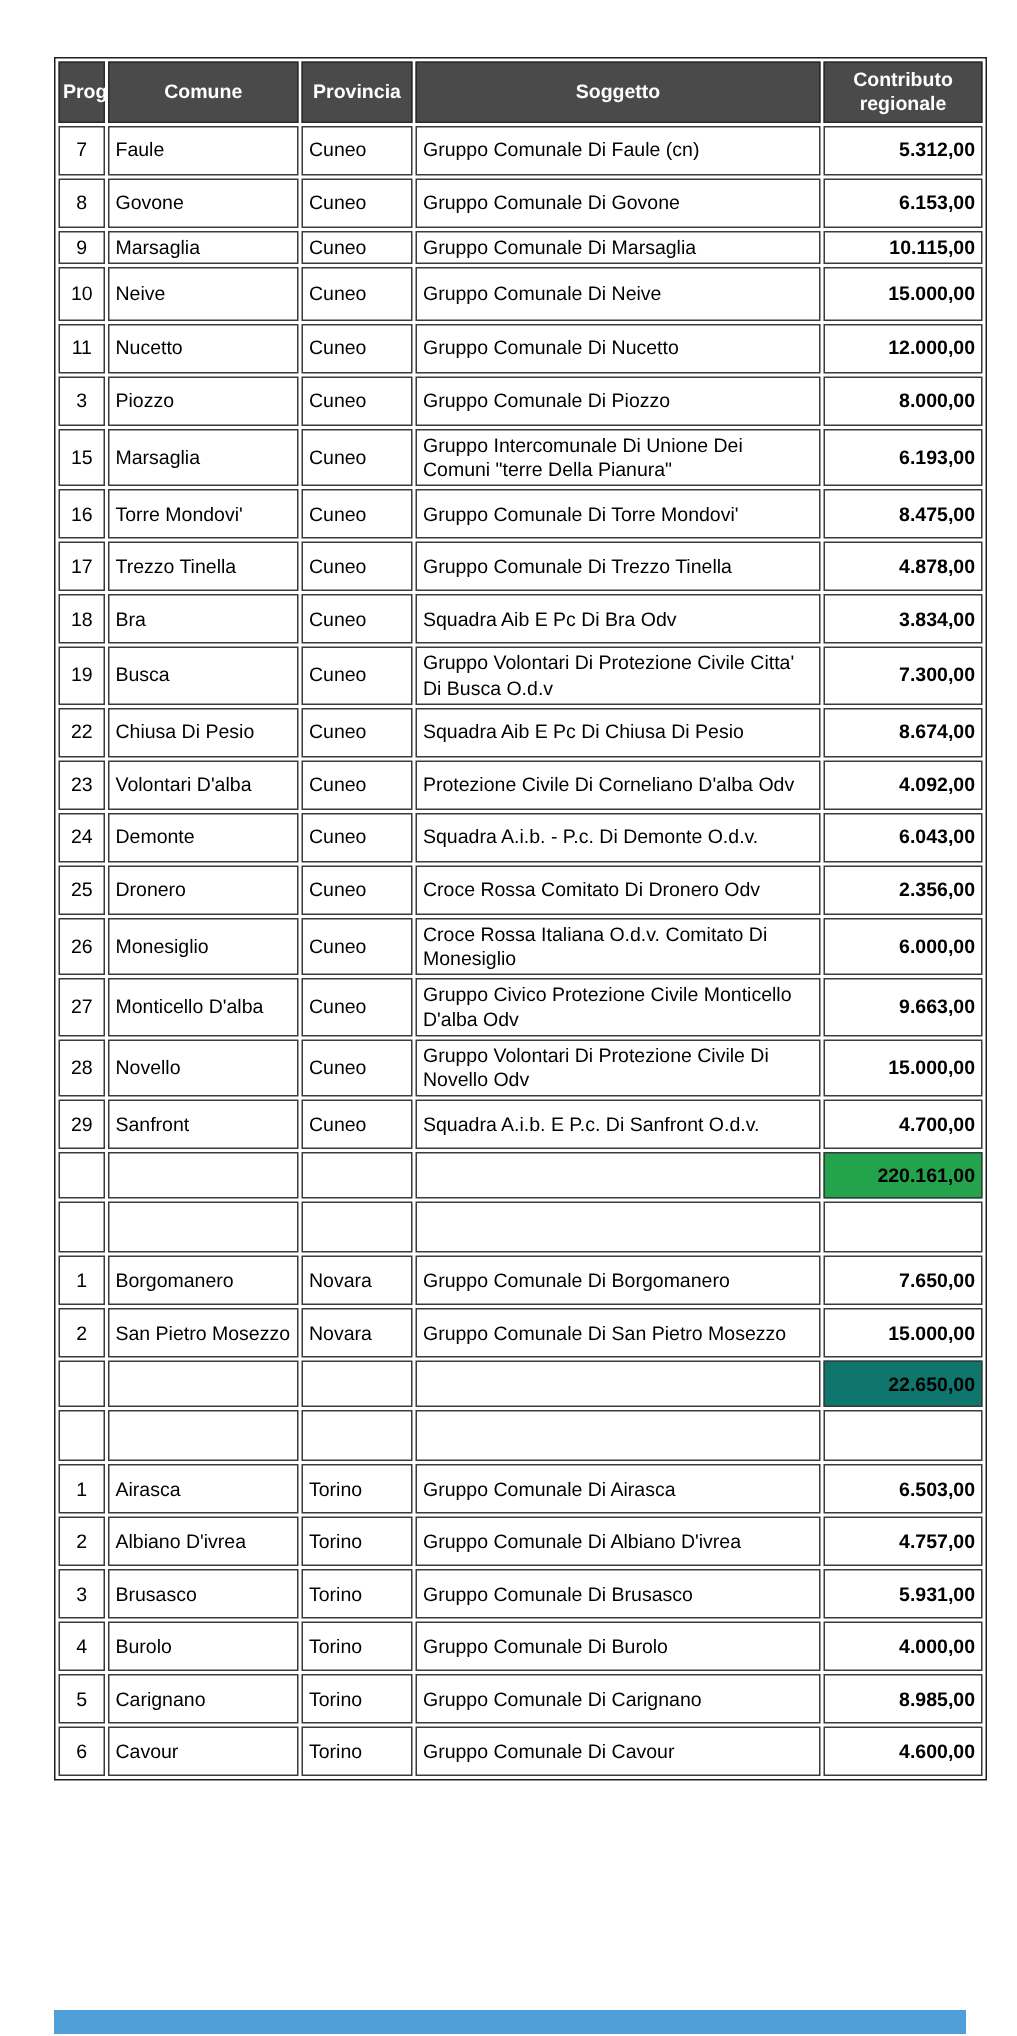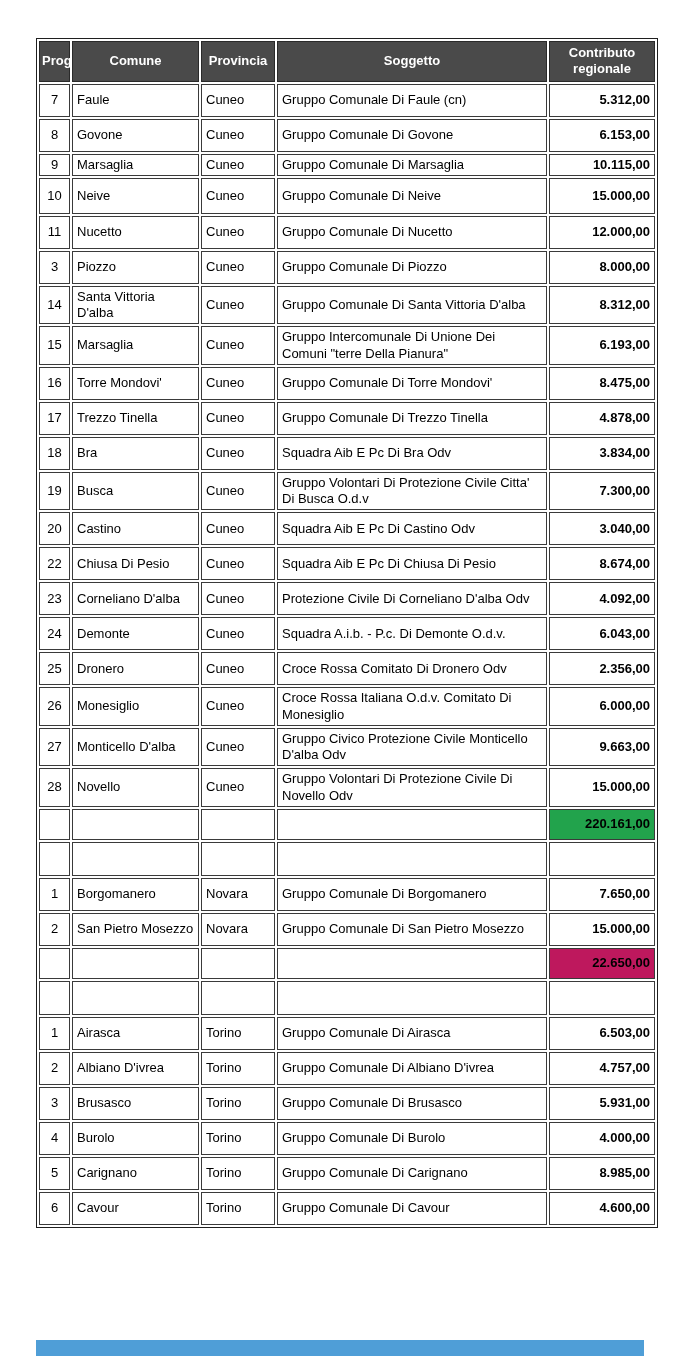--- a/index.html
+++ b/index.html
@@ -120,27 +120,20 @@
           <td class="amount-cell">12.000,00</td>
         </tr>
         <tr class="data-row">
           <td class="prog-cell">3</td>
           <td class="text-cell">Piozzo</td>
           <td class="text-cell">Cuneo</td>
           <td class="text-cell">Gruppo Comunale Di Piozzo</td>
           <td class="amount-cell">8.000,00</td>
         </tr>
         <tr class="data-row">
-          <td class="prog-cell">14</td>
-          <td class="text-cell">Santa Vittoria D'alba</td>
-          <td class="text-cell">Cuneo</td>
-          <td class="text-cell">Gruppo Comunale Di Santa Vittoria D'alba</td>
-          <td class="amount-cell">8.312,00</td>
-        </tr>
-        <tr class="data-row">
           <td class="prog-cell">15</td>
           <td class="text-cell">Marsaglia</td>
           <td class="text-cell">Cuneo</td>
           <td class="text-cell">Gruppo Intercomunale Di Unione Dei Comuni "terre Della Pianura"</td>
           <td class="amount-cell">6.193,00</td>
         </tr>
         <tr class="data-row">
           <td class="prog-cell">16</td>
           <td class="text-cell">Torre Mondovi'</td>
           <td class="text-cell">Cuneo</td>
@@ -162,36 +155,29 @@
           <td class="amount-cell">3.834,00</td>
         </tr>
         <tr class="data-row">
           <td class="prog-cell">19</td>
           <td class="text-cell">Busca</td>
           <td class="text-cell">Cuneo</td>
           <td class="text-cell">Gruppo Volontari Di Protezione Civile Citta' Di Busca O.d.v</td>
           <td class="amount-cell">7.300,00</td>
         </tr>
         <tr class="data-row">
-          <td class="prog-cell">20</td>
-          <td class="text-cell">Castino</td>
-          <td class="text-cell">Cuneo</td>
-          <td class="text-cell">Squadra Aib E Pc Di Castino Odv</td>
-          <td class="amount-cell">3.040,00</td>
-        </tr>
-        <tr class="data-row">
           <td class="prog-cell">22</td>
           <td class="text-cell">Chiusa Di Pesio</td>
           <td class="text-cell">Cuneo</td>
           <td class="text-cell">Squadra Aib E Pc Di Chiusa Di Pesio</td>
           <td class="amount-cell">8.674,00</td>
         </tr>
         <tr class="data-row">
           <td class="prog-cell">23</td>
-          <td class="text-cell">Corneliano D'alba</td>
+          <td class="text-cell">Volontari D'alba</td>
           <td class="text-cell">Cuneo</td>
           <td class="text-cell">Protezione Civile Di Corneliano D'alba Odv</td>
           <td class="amount-cell">4.092,00</td>
         </tr>
         <tr class="data-row">
           <td class="prog-cell">24</td>
           <td class="text-cell">Demonte</td>
           <td class="text-cell">Cuneo</td>
           <td class="text-cell">Squadra A.i.b. - P.c. Di Demonte O.d.v.</td>
           <td class="amount-cell">6.043,00</td>
@@ -216,20 +202,27 @@
           <td class="text-cell">Cuneo</td>
           <td class="text-cell">Gruppo Civico Protezione Civile Monticello D'alba Odv</td>
           <td class="amount-cell">9.663,00</td>
         </tr>
         <tr class="data-row">
           <td class="prog-cell">28</td>
           <td class="text-cell">Novello</td>
           <td class="text-cell">Cuneo</td>
           <td class="text-cell">Gruppo Volontari Di Protezione Civile Di Novello Odv</td>
           <td class="amount-cell">15.000,00</td>
+        </tr>
+        <tr class="data-row">
+          <td class="prog-cell">29</td>
+          <td class="text-cell">Sanfront</td>
+          <td class="text-cell">Cuneo</td>
+          <td class="text-cell">Squadra A.i.b. E P.c. Di Sanfront O.d.v.</td>
+          <td class="amount-cell">4.700,00</td>
         </tr>
         <tr class="total-row">
           <td>&nbsp;</td>
           <td>&nbsp;</td>
           <td>&nbsp;</td>
           <td>&nbsp;</td>
           <td class="total-cell" style="background: rgb(34, 163, 76);">220.161,00</td>
         </tr>
         <tr class="spacer-row">
           <td>&nbsp;</td>
@@ -250,21 +243,21 @@
           <td class="text-cell">San Pietro Mosezzo</td>
           <td class="text-cell">Novara</td>
           <td class="text-cell">Gruppo Comunale Di San Pietro Mosezzo</td>
           <td class="amount-cell">15.000,00</td>
         </tr>
         <tr class="total-row">
           <td>&nbsp;</td>
           <td>&nbsp;</td>
           <td>&nbsp;</td>
           <td>&nbsp;</td>
-          <td class="total-cell" style="background: #be185d;">22.650,00</td>
+          <td class="total-cell" style="background: #0f766e;">22.650,00</td>
         </tr>
         <tr class="spacer-row">
           <td>&nbsp;</td>
           <td>&nbsp;</td>
           <td>&nbsp;</td>
           <td>&nbsp;</td>
           <td>&nbsp;</td>
         </tr>
         <tr class="data-row">
           <td class="prog-cell">1</td>

